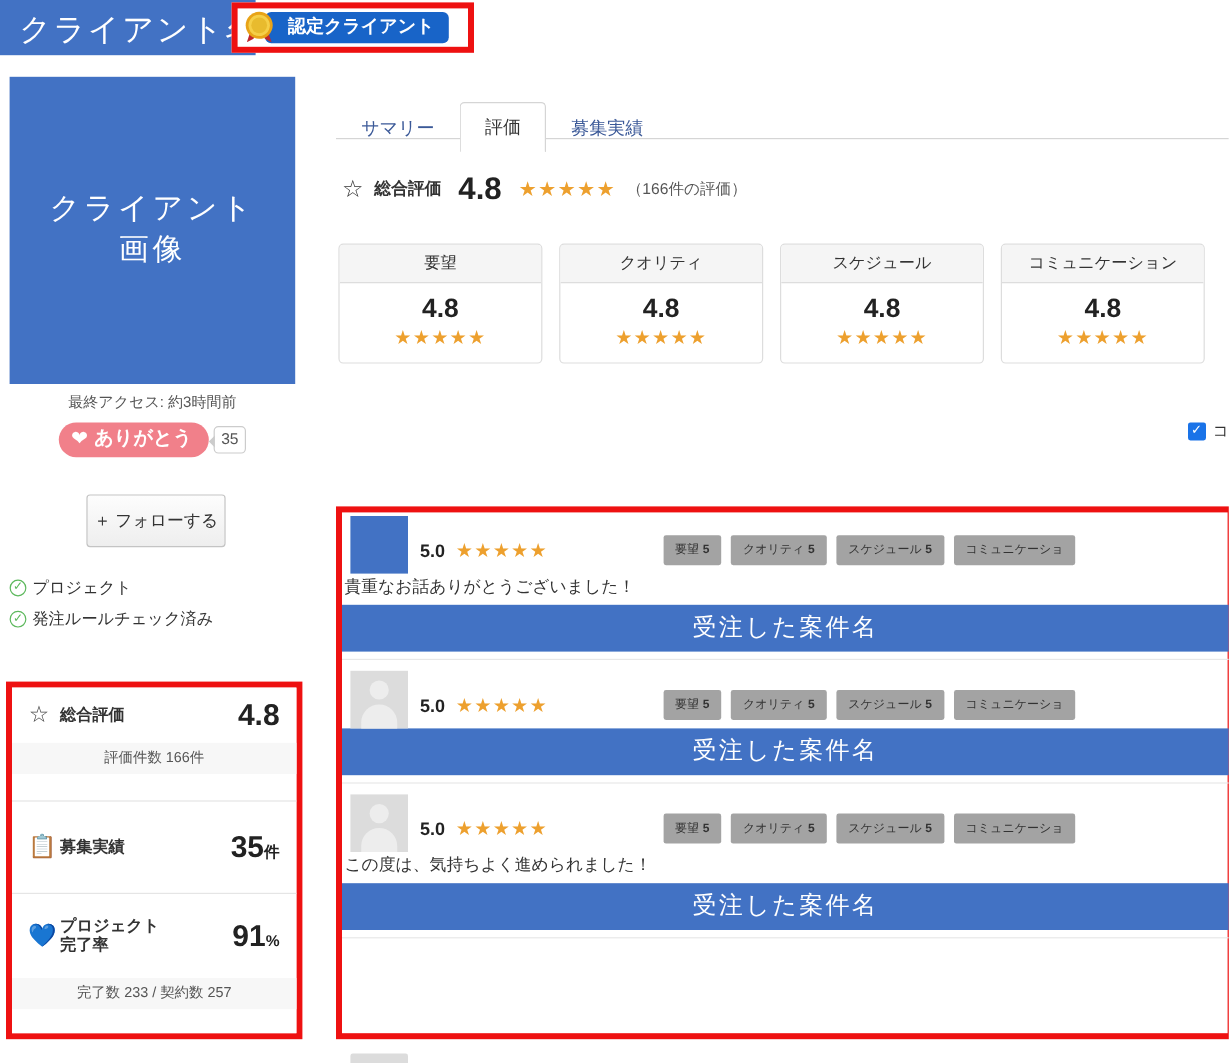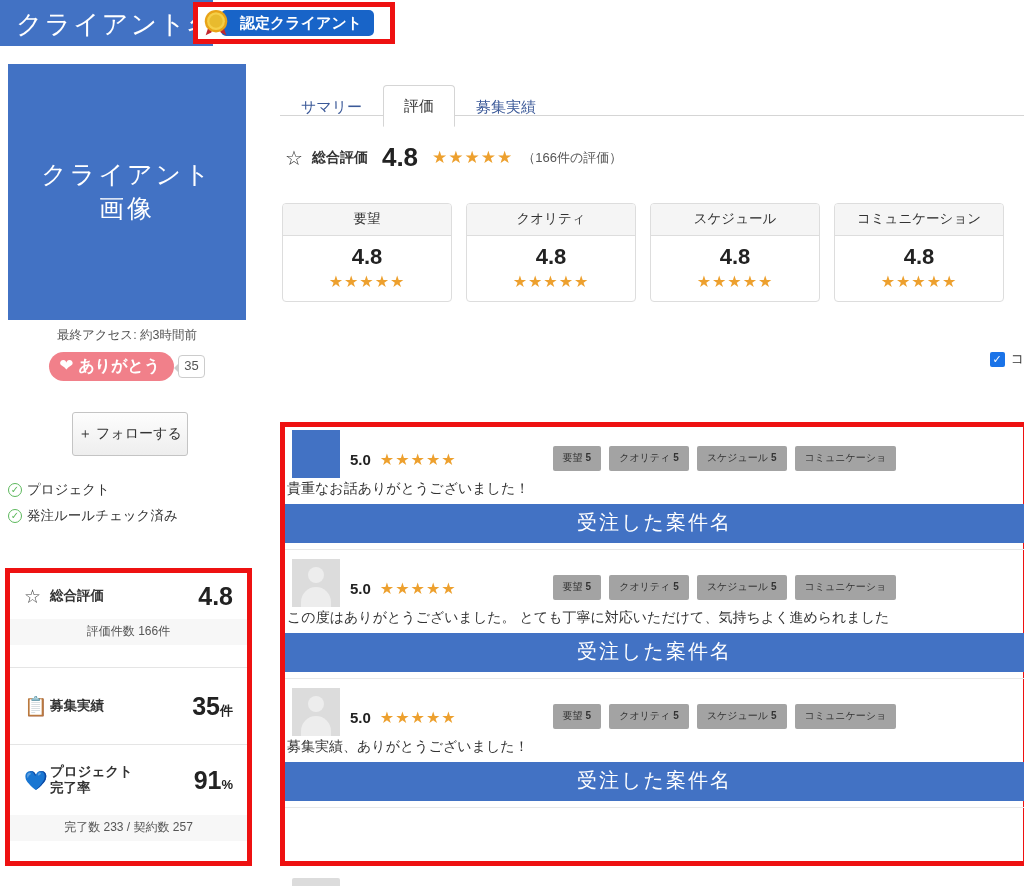--- a/index.html
+++ b/index.html
@@ -358,37 +358,36 @@
         <div class="avatar ph"></div>
         <div class="review-score">5.0</div>
         <div class="review-stars">★★★★★</div>
         <div class="chips">
           <span class="chip"><span>要望</span><b>5</b></span>
           <span class="chip"><span>クオリティ</span><b>5</b></span>
           <span class="chip"><span>スケジュール</span><b>5</b></span>
           <span class="chip"><span>コミュニケーショ</span></span>
         </div>
       </div>
-      <div class="review-comment">この度はありがとうございました。 とても丁寧に対応いただけて、気持ちよく進められました</div>
       <div class="project-bar">受注した案件名</div>
     </div>
 
     <div class="review">
       <div class="review-head">
         <div class="avatar ph"></div>
         <div class="review-score">5.0</div>
         <div class="review-stars">★★★★★</div>
         <div class="chips">
           <span class="chip"><span>要望</span><b>5</b></span>
           <span class="chip"><span>クオリティ</span><b>5</b></span>
           <span class="chip"><span>スケジュール</span><b>5</b></span>
           <span class="chip"><span>コミュニケーショ</span></span>
         </div>
       </div>
-      <div class="review-comment">募集実績、ありがとうございました！</div>
+      <div class="review-comment">この度は、気持ちよく進められました！</div>
       <div class="project-bar">受注した案件名</div>
     </div>
 
   </div>
 
   <div class="next-avatar"></div>
 
 </div>
 
 </body></html>

